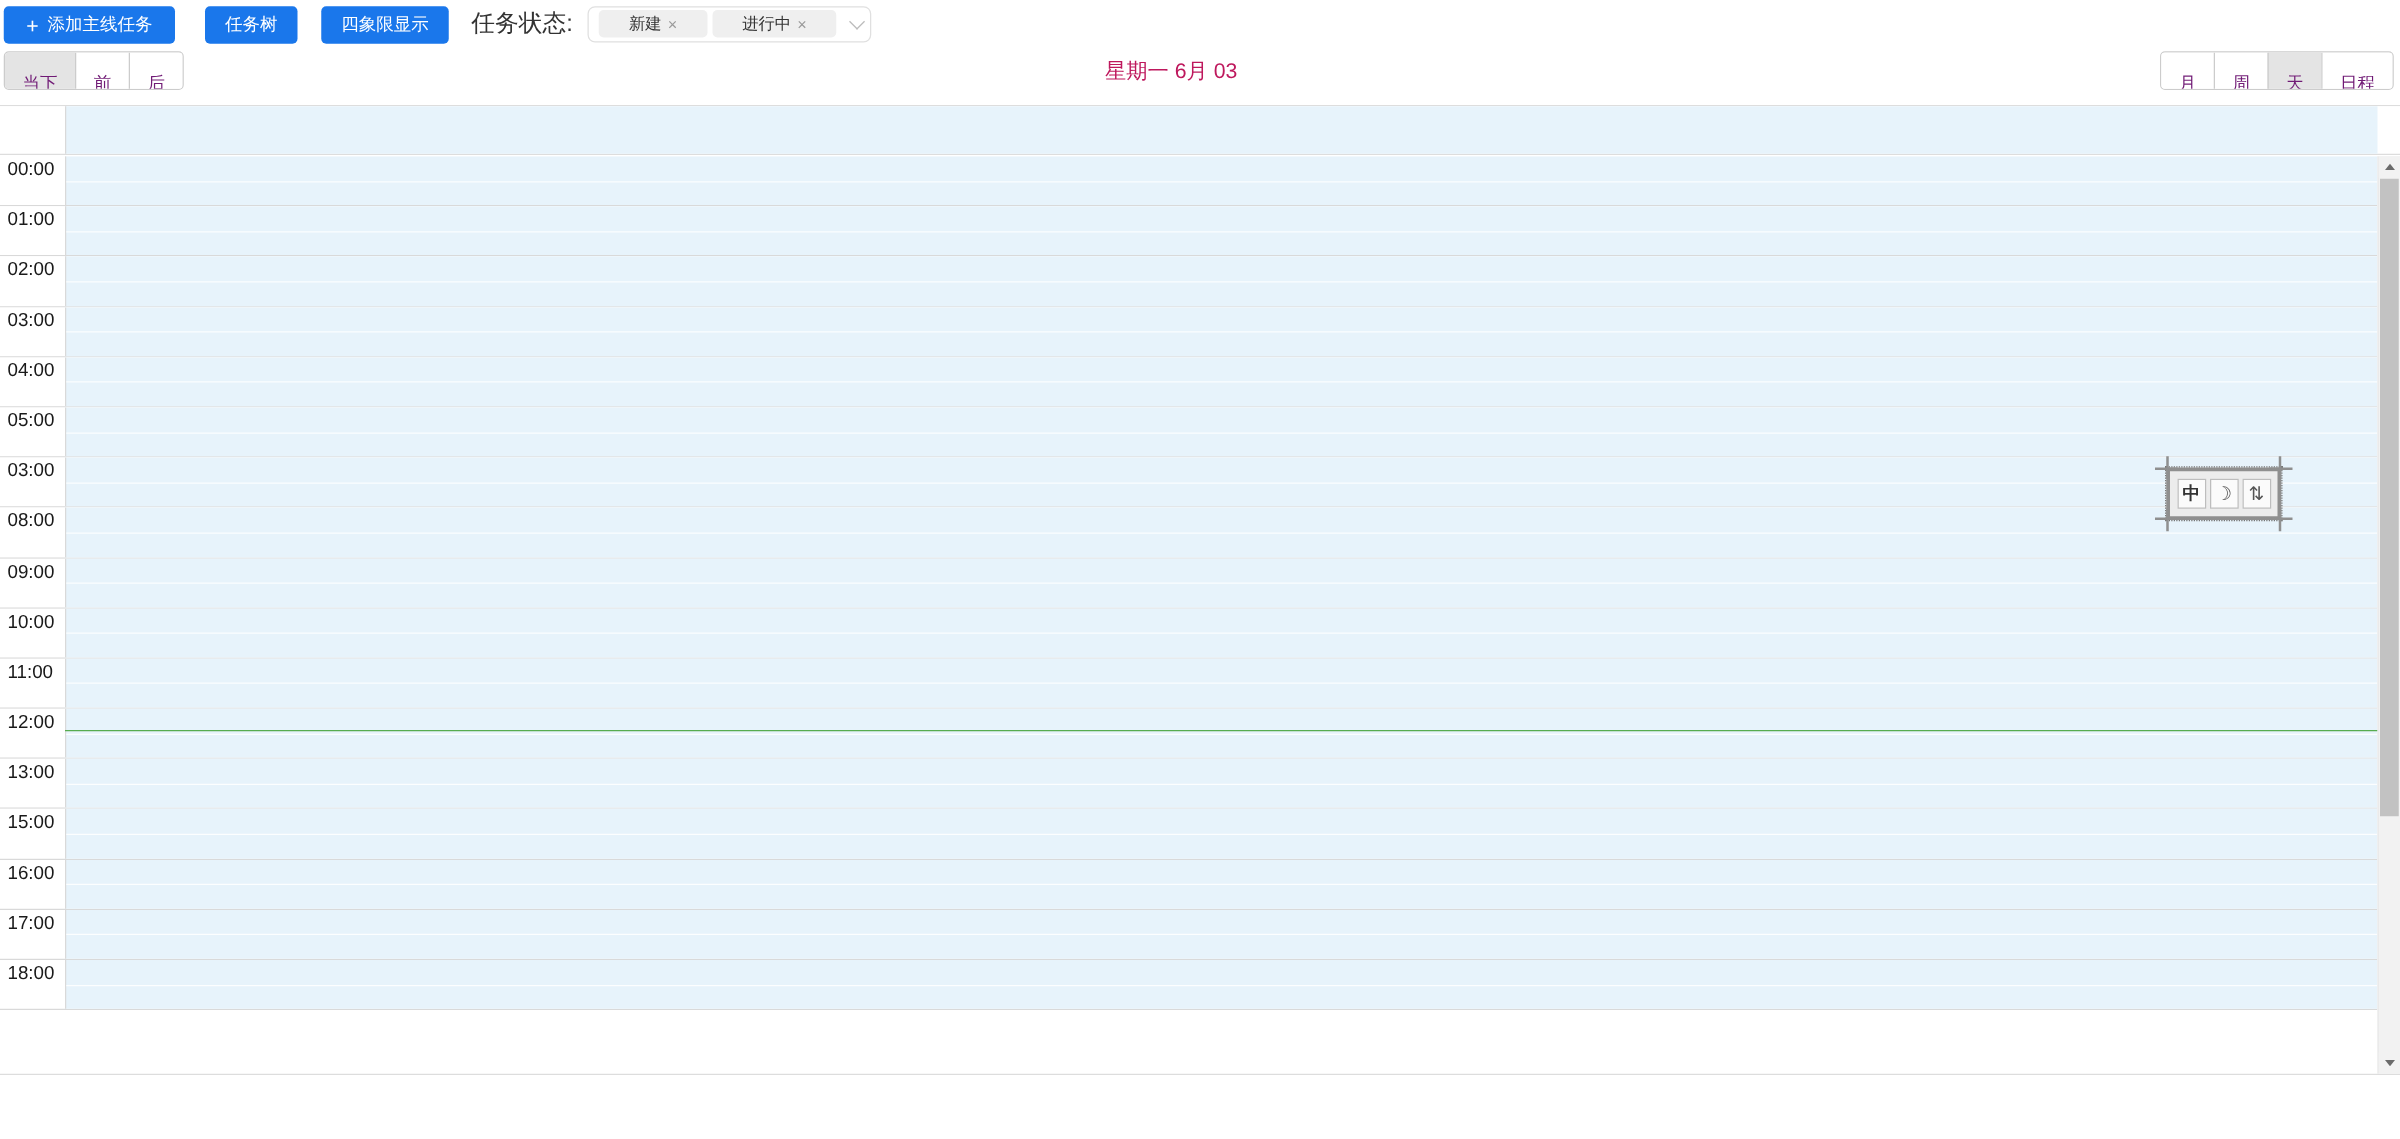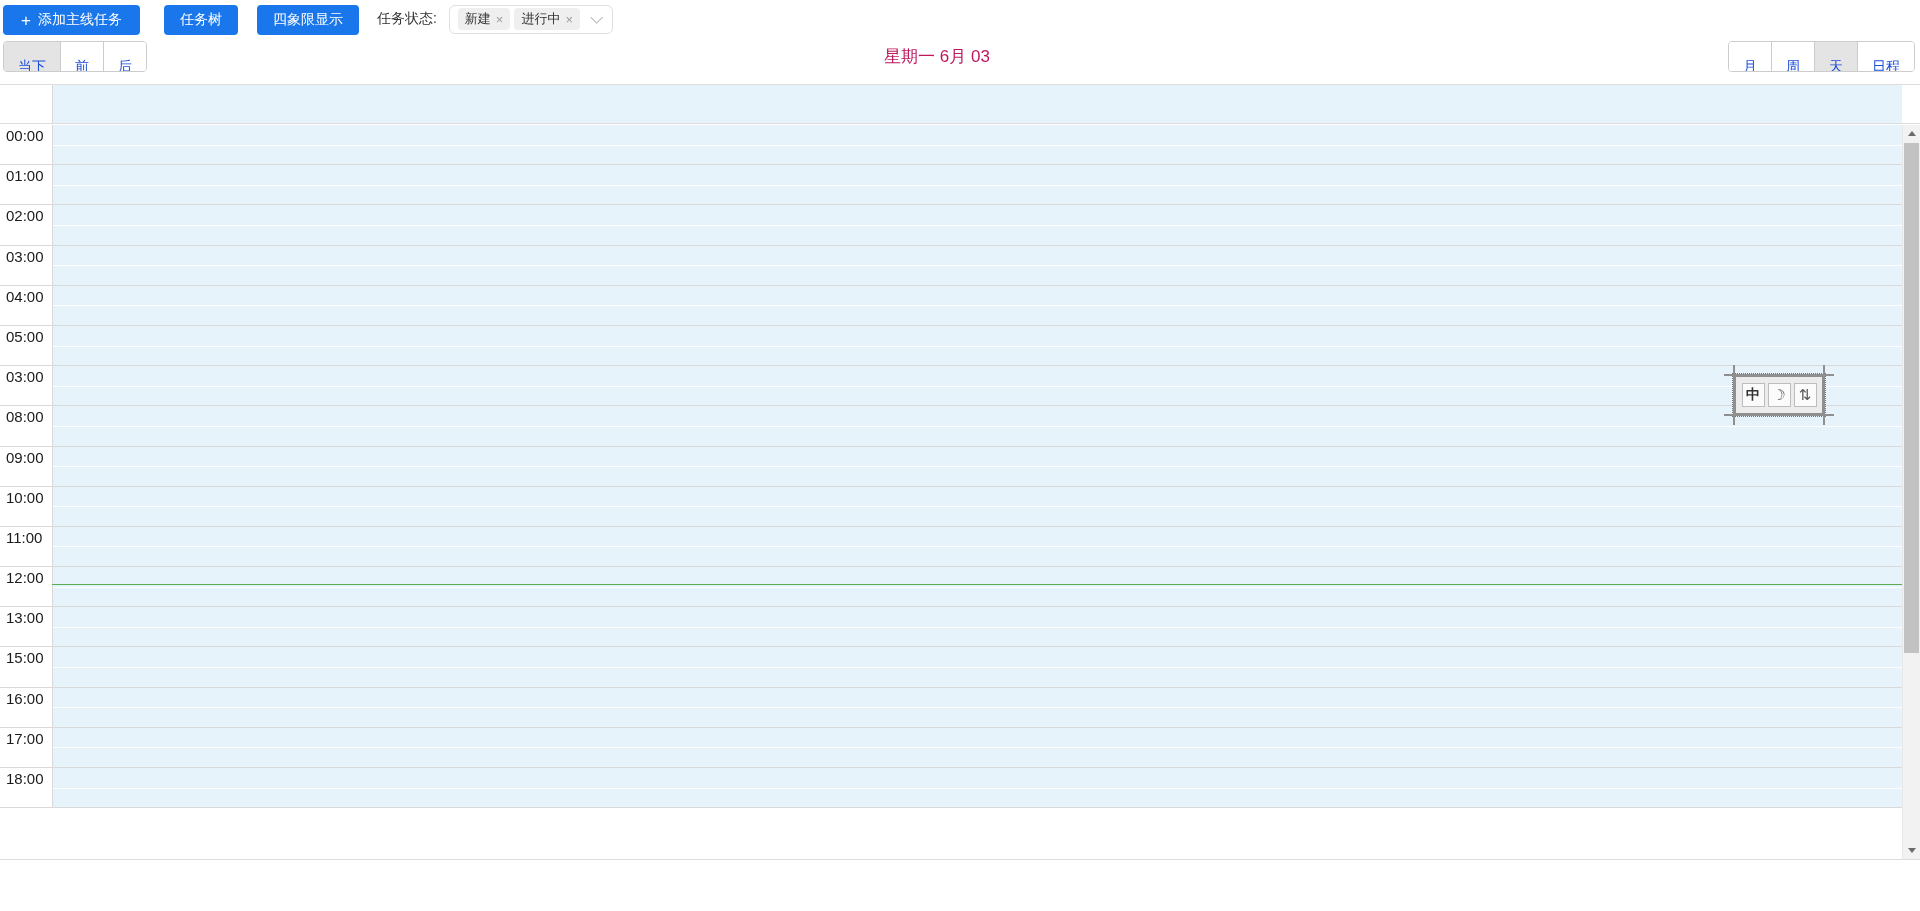--- a/index.html
+++ b/index.html
@@ -10,37 +10,37 @@
   
   .toolbar { position:absolute; top:0; left:0; height:38px; display:flex; align-items:center; padding-left:3px; }
   .btn-blue { display:inline-flex; align-items:center; justify-content:center; gap:7px;
               height:30px; margin-top:2px; background:#1a77eb; color:#fff; border:none;
               border-radius:4px; font-size:14px; padding:0 16px; cursor:pointer;
               font-family:"Liberation Sans", sans-serif; }
   .btn-add { margin-left:0; padding:0 18px; }
   .btn-tree { margin-left:24px; }
   .btn-quad { margin-left:19px; }
   .plus { font-size:17px; font-weight:400; line-height:1; }
-  .status-label { margin-left:18px; font-size:14px; color:#333; }
+  .status-label { margin-left:18px; font-size:19px; color:#333; }
   .status-select { margin-left:12px; display:flex; align-items:center; height:29px;
                    border:1px solid #e0e0e0; border-radius:6px; background:#fff;
                    padding:0 8px 0 4px; min-width:164px; }
   .tag { display:inline-flex; align-items:center; gap:5px; background:#efefef; border-radius:4px;
-         height:22px; padding:0 7px; font-size:13px; color:#333; margin-left:4px; }
+         height:22px; padding:0 24px; font-size:13px; color:#333; margin-left:4px; }
   .tag .x { color:#9a9a9a; font-size:13px; cursor:pointer; line-height:1; }
   .sel-caret { margin-left:10px; width:9px; height:9px; border-right:1.5px solid #bbb;
                border-bottom:1.5px solid #bbb; transform:rotate(45deg) translateY(-3px); }
 
   
   .nav-row { position:absolute; top:40px; left:0; width:1920px; height:34px; }
   .btn-group { position:absolute; top:1px; display:flex; height:31px; border:1px solid #ccc;
                border-radius:4px; overflow:hidden; background:#fff; }
   .bg-left { left:3px; }
   .bg-right { right:5px; }
-  .btn-group button { background:#fff; border:none; border-left:1px solid #ccc; color:#1d4ed8;
+  .btn-group button { background:#fff; border:none; border-left:1px solid #ccc; color:#701a75;
                       font-size:14px; padding:16px 14px; cursor:pointer; height:100%;
                       font-family:Liberation Serif, serif; }
   .btn-group button:first-child { border-left:none; }
   .btn-group button.active { background:#e4e4e4; }
   .cal-title { position:absolute; top:0; left:0; width:1874px; text-align:center;
                line-height:33px; font-size:17px; color:#be185d; }
 
   
   .calendar { position:absolute; top:84px; left:0; width:1920px; height:776px;
               border-top:1px solid #ddd; border-bottom:1px solid #ddd; background:#fff; }

